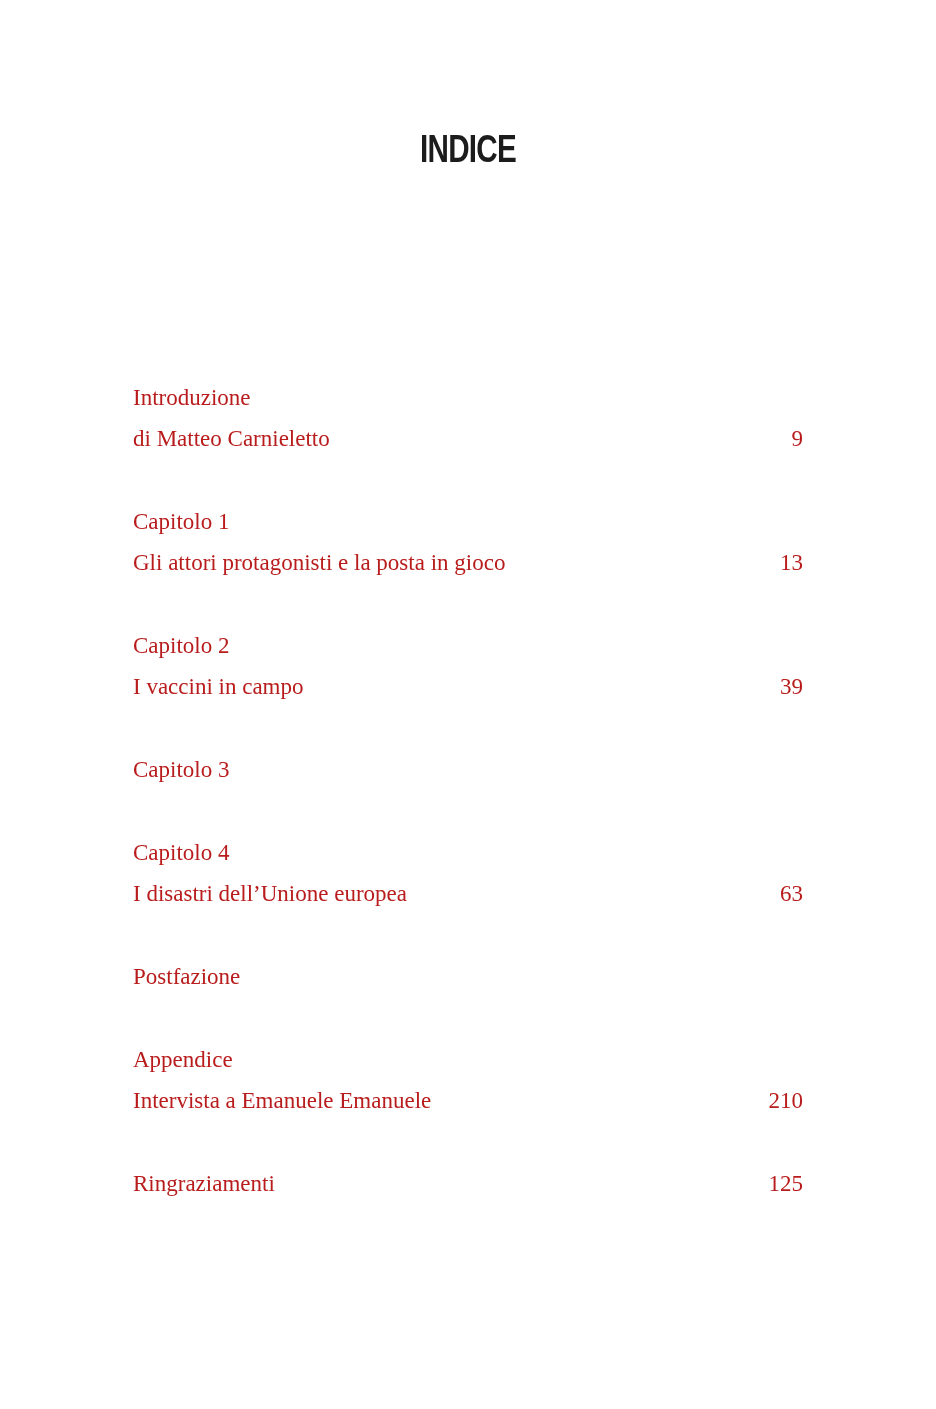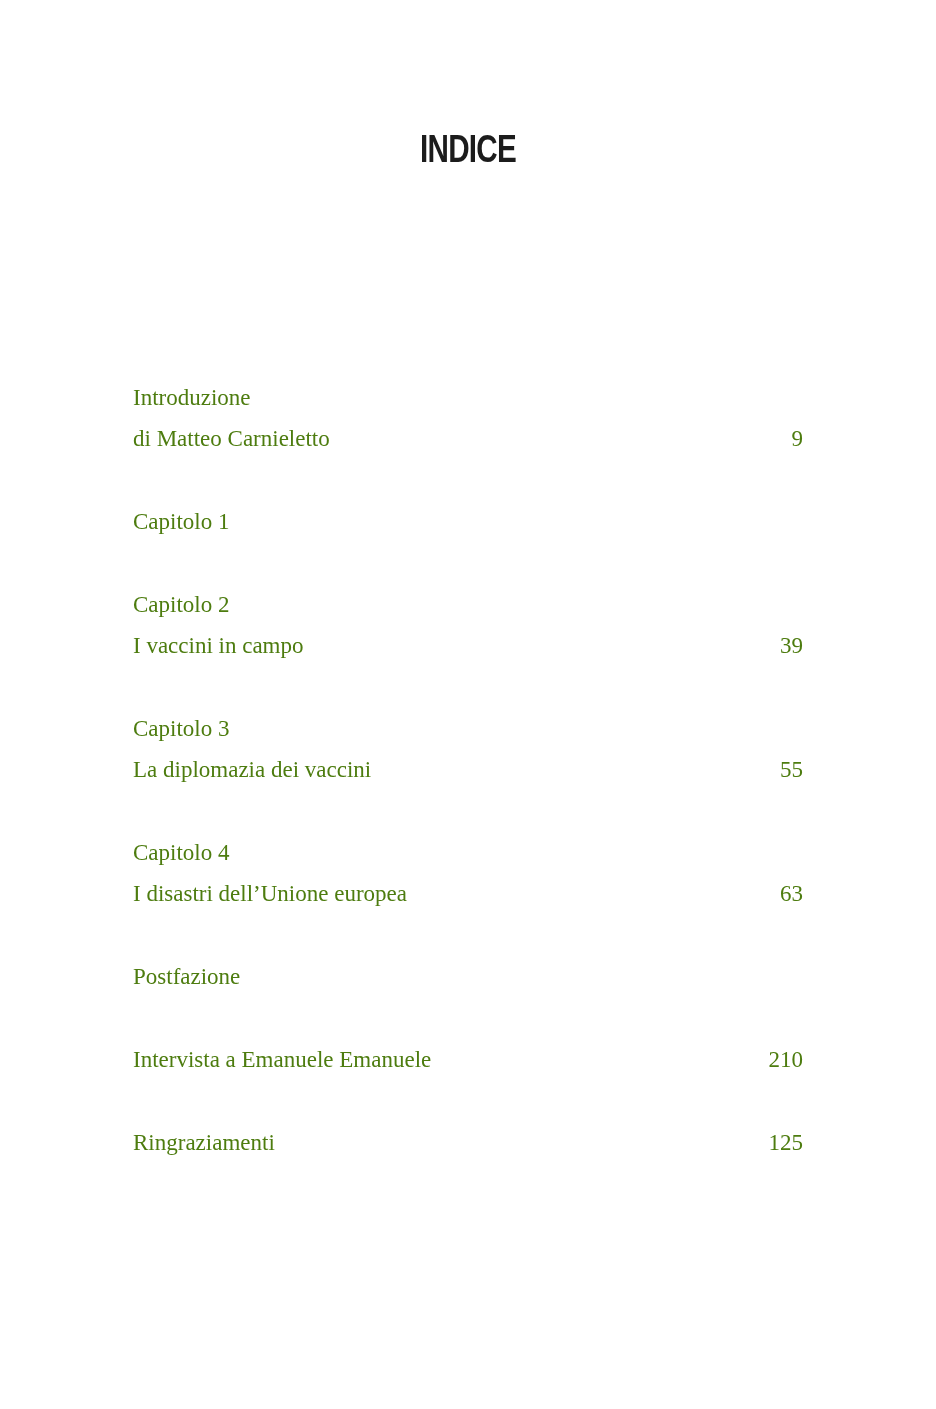--- a/index.html
+++ b/index.html
@@ -4,21 +4,21 @@
   <style>
     html, body { margin: 0; padding: 0; background: #ffffff; }
     body { width: 936px; height: 1409px; position: relative; overflow: hidden; color: #1a1a1a; }
     .title {
       position: absolute; left: 0; width: 936px; top: 128px; text-align: center;
       font-family: "Liberation Sans", sans-serif; font-weight: bold; font-size: 38px;
       letter-spacing: -1px; transform: scaleX(0.78); transform-origin: center;
       color: #1c1c1c;
     }
     .toc { position: absolute; left: 133px; width: 670px; top: 380px;
-      font-family: "Liberation Serif", serif; font-size: 23px; color: #4d7c0f; }
+      font-family: "Liberation Serif", serif; font-size: 23px; color: #b91c1c; }
     .entry { position: relative; }
     .line { height: 41px; line-height: 36px; position: relative; }
     .line .txt { position: absolute; left: 0; top: 0; white-space: nowrap; }
     .line .pg { position: absolute; right: 0; top: 0; }
     .ital { }
     .gap { height: 42px; }
   </style>
 </head>
 <body>
 
@@ -32,39 +32,39 @@
     <div class="line">
         <span class="txt ital">di Matteo Carnieletto</span>
         <span class="pg">9</span>
       </div>
   </div>
   <div class="gap"></div>
   <div class="entry">
     <div class="line">
         <span class="txt">Capitolo 1</span>
       </div>
+    <div class="line">
+        <span class="txt">Gli attori protagonisti e la posta in gioco</span>
+        <span class="pg">13</span>
+      </div>
   </div>
   <div class="gap"></div>
   <div class="entry">
     <div class="line">
         <span class="txt">Capitolo 2</span>
       </div>
     <div class="line">
         <span class="txt">I vaccini in campo</span>
         <span class="pg">39</span>
       </div>
   </div>
   <div class="gap"></div>
   <div class="entry">
     <div class="line">
         <span class="txt">Capitolo 3</span>
-      </div>
-    <div class="line">
-        <span class="txt">La diplomazia dei vaccini</span>
-        <span class="pg">55</span>
       </div>
   </div>
   <div class="gap"></div>
   <div class="entry">
     <div class="line">
         <span class="txt">Capitolo 4</span>
       </div>
     <div class="line">
         <span class="txt">I disastri dell’Unione europea</span>
         <span class="pg">63</span>
@@ -72,20 +72,23 @@
   </div>
   <div class="gap"></div>
   <div class="entry">
     <div class="line">
         <span class="txt">Postfazione</span>
       </div>
   </div>
   <div class="gap"></div>
   <div class="entry">
     <div class="line">
+        <span class="txt">Appendice</span>
+      </div>
+    <div class="line">
         <span class="txt ital">Intervista a Emanuele Emanuele</span>
         <span class="pg">210</span>
       </div>
   </div>
   <div class="gap"></div>
   <div class="entry">
     <div class="line">
         <span class="txt">Ringraziamenti</span>
         <span class="pg">125</span>
       </div>

